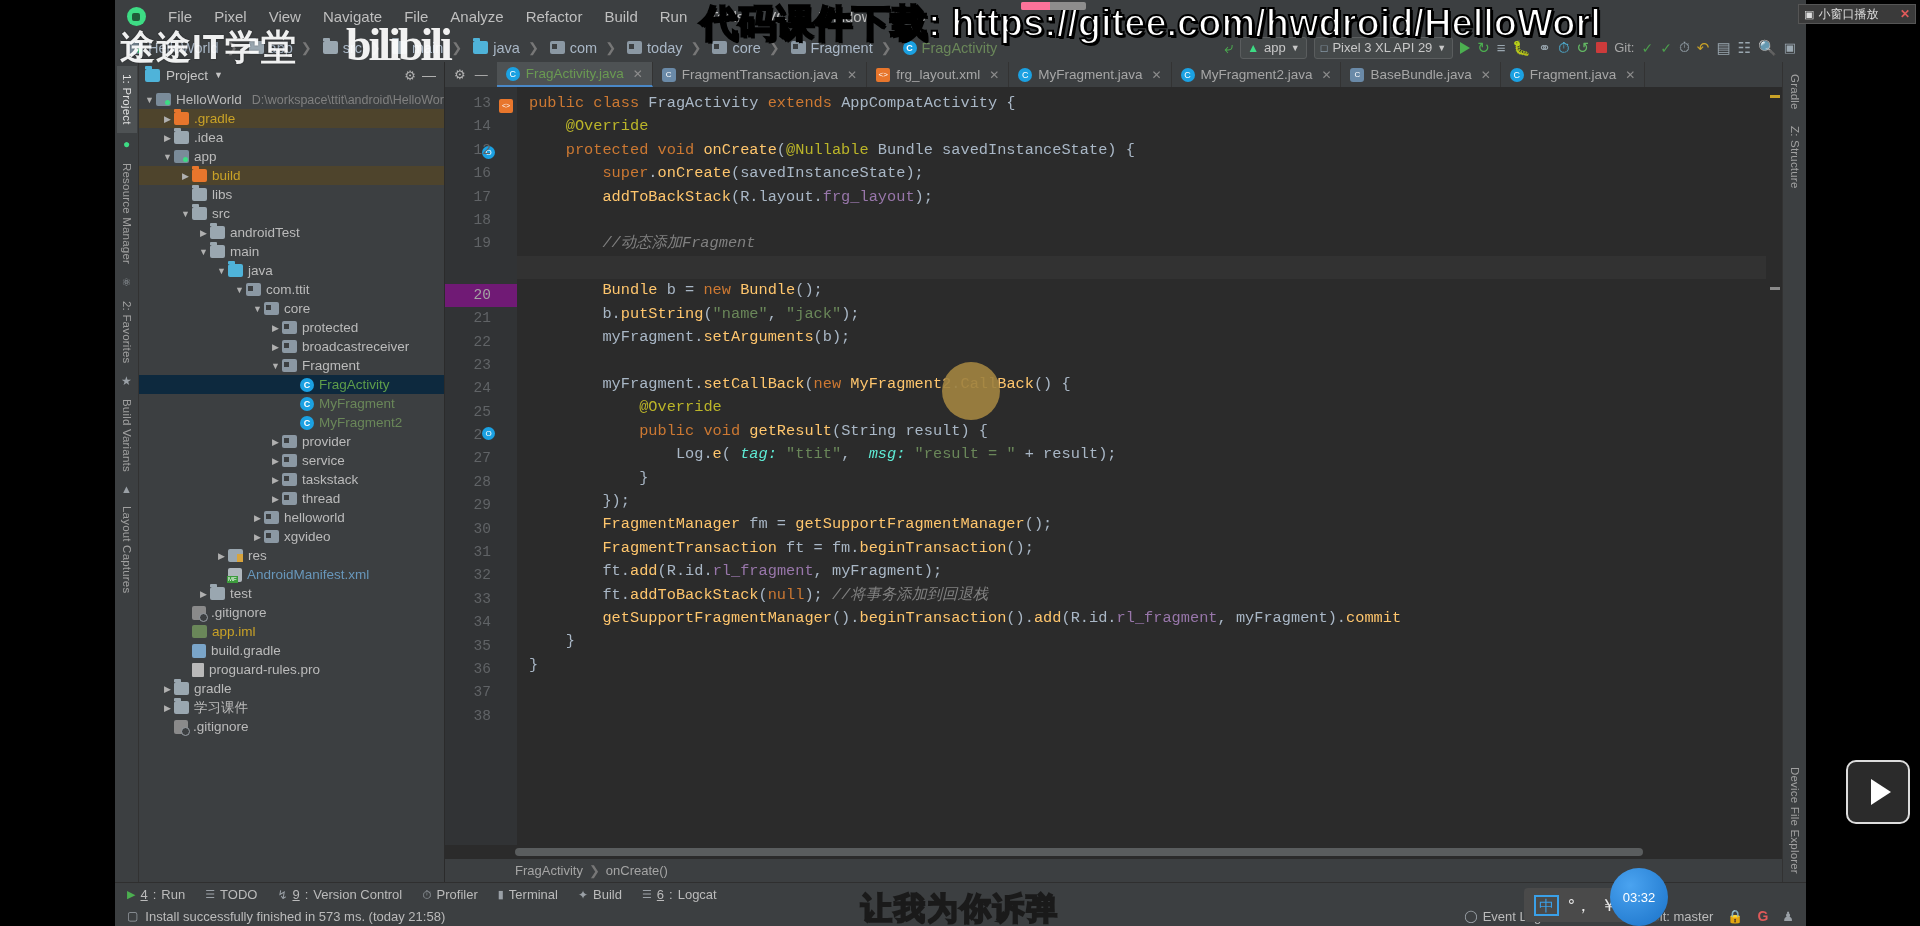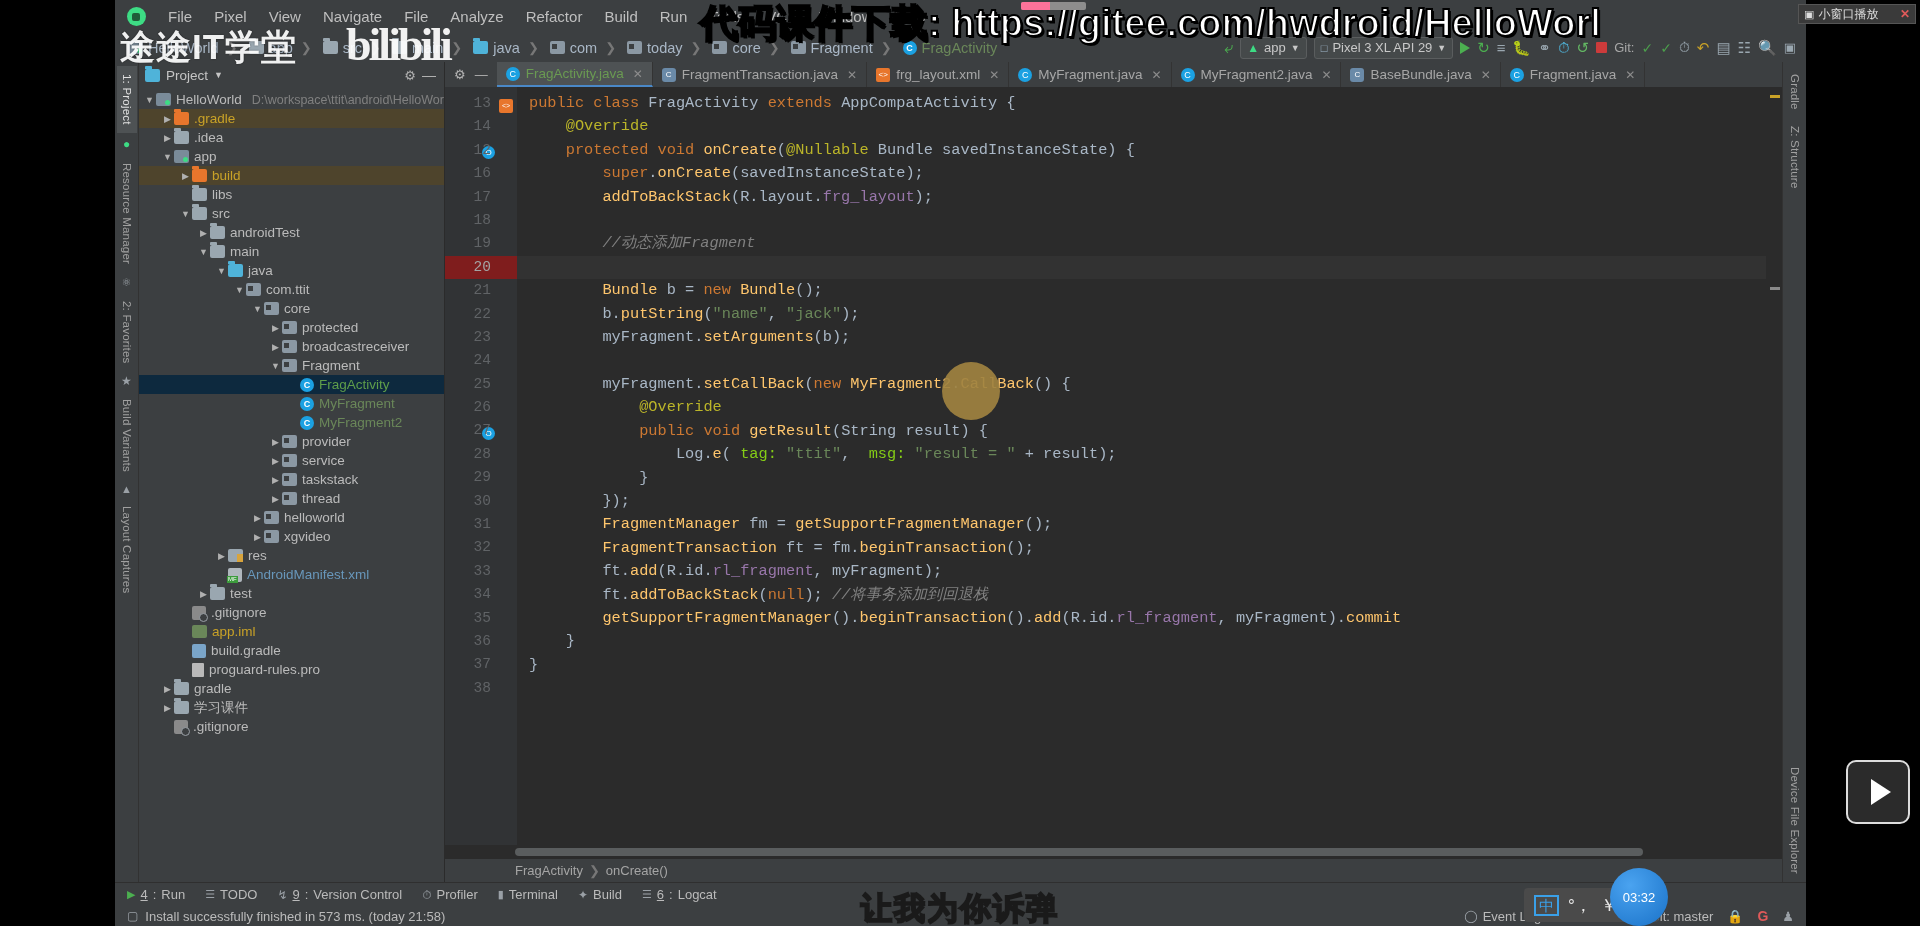--- a/index.html
+++ b/index.html
@@ -100,33 +100,33 @@
   .etab.active { background:#4e5254; color:#a9c99a; border-bottom:2px solid #4a88c7; }
   .etab .x { color:#8d8d8d; font-size:12px; margin-left:3px;}
   .etab .fname.green { color:#6a9a52; }
   .ico.xml { width:14px;height:14px;background:#e8762c;color:#fff;font-size:8px;line-height:14px;text-align:center;border-radius:2px;}
   .ico.clsg { width:14px;height:14px;border-radius:50%;background:#1ba1e2;color:#fff;font-size:9px;line-height:14px;text-align:center;}
   .ico.clsb { width:14px;height:14px;border-radius:3px;background:#6a8aa8;color:#fff;font-size:8px;line-height:14px;text-align:center;}
 
   .edit-area { flex:1; display:flex; position:relative; overflow:hidden; background:#2b2b2b; }
   .gutter { width:72px; background:#313335; flex:none; padding-top:5px; text-align:right; position:relative; }
   .gln { height:23.4px; line-height:23.4px; color:#606366; font-size:14.5px; font-family:"Liberation Mono", monospace; padding-right:26px; position:relative;}
-  .gln.cur { color:#a4a3a3; background:#7f1d1d; }
+  .gln.cur { color:#a4a3a3; background:#701a75;margin-top:28px; }
   .gmark { position:absolute; right:4px; top:4px; width:16px;height:16px; }
   .code-wrap { flex:1; position:relative; overflow:hidden; padding-top:5px; }
   pre.code { font-family:"Liberation Mono", monospace; font-size:15.3px; line-height:23.4px; color:#a9b7c6; white-space:pre; padding-left:12px; }
   .k { color:#cc7832; }
   .ty { color:#ffc66d; }
   .fn { color:#ffc66d; }
   .ann { color:#bbb529; }
   .str { color:#6a8759; }
   .cmt { color:#808080; font-style:italic; }
   .fld { color:#9876aa; }
   .cls2 { color:#a9b7c6; }
-  .hintp { color:#84cc16; }
+  .hintp { color:#5eead4; font-style:italic; }
   .linehl { position:absolute; left:0; right:0; height:23.4px; background:#323232; }
   .cursor-blob { position:absolute; width:58px;height:58px;border-radius:50%;background:#a08240;opacity:.92; }
 
   .rightgut { width:16px; background:#2b2b2b; flex:none; position:relative; }
   .rg-mark { position:absolute; right:2px; width:10px; height:3px; }
 
   .hscroll-wrap { height:14px; background:#2b2b2b; position:relative; }
   .hscroll { position:absolute; left:70px; top:3px; height:8px; background:#5a5d5e; border-radius:4px; }
 
   .crumbbar { height:23px; background:#3c3f41; display:flex; align-items:center; gap:6px; padding-left:70px; font-size:13px; color:#a5a5a5;}

